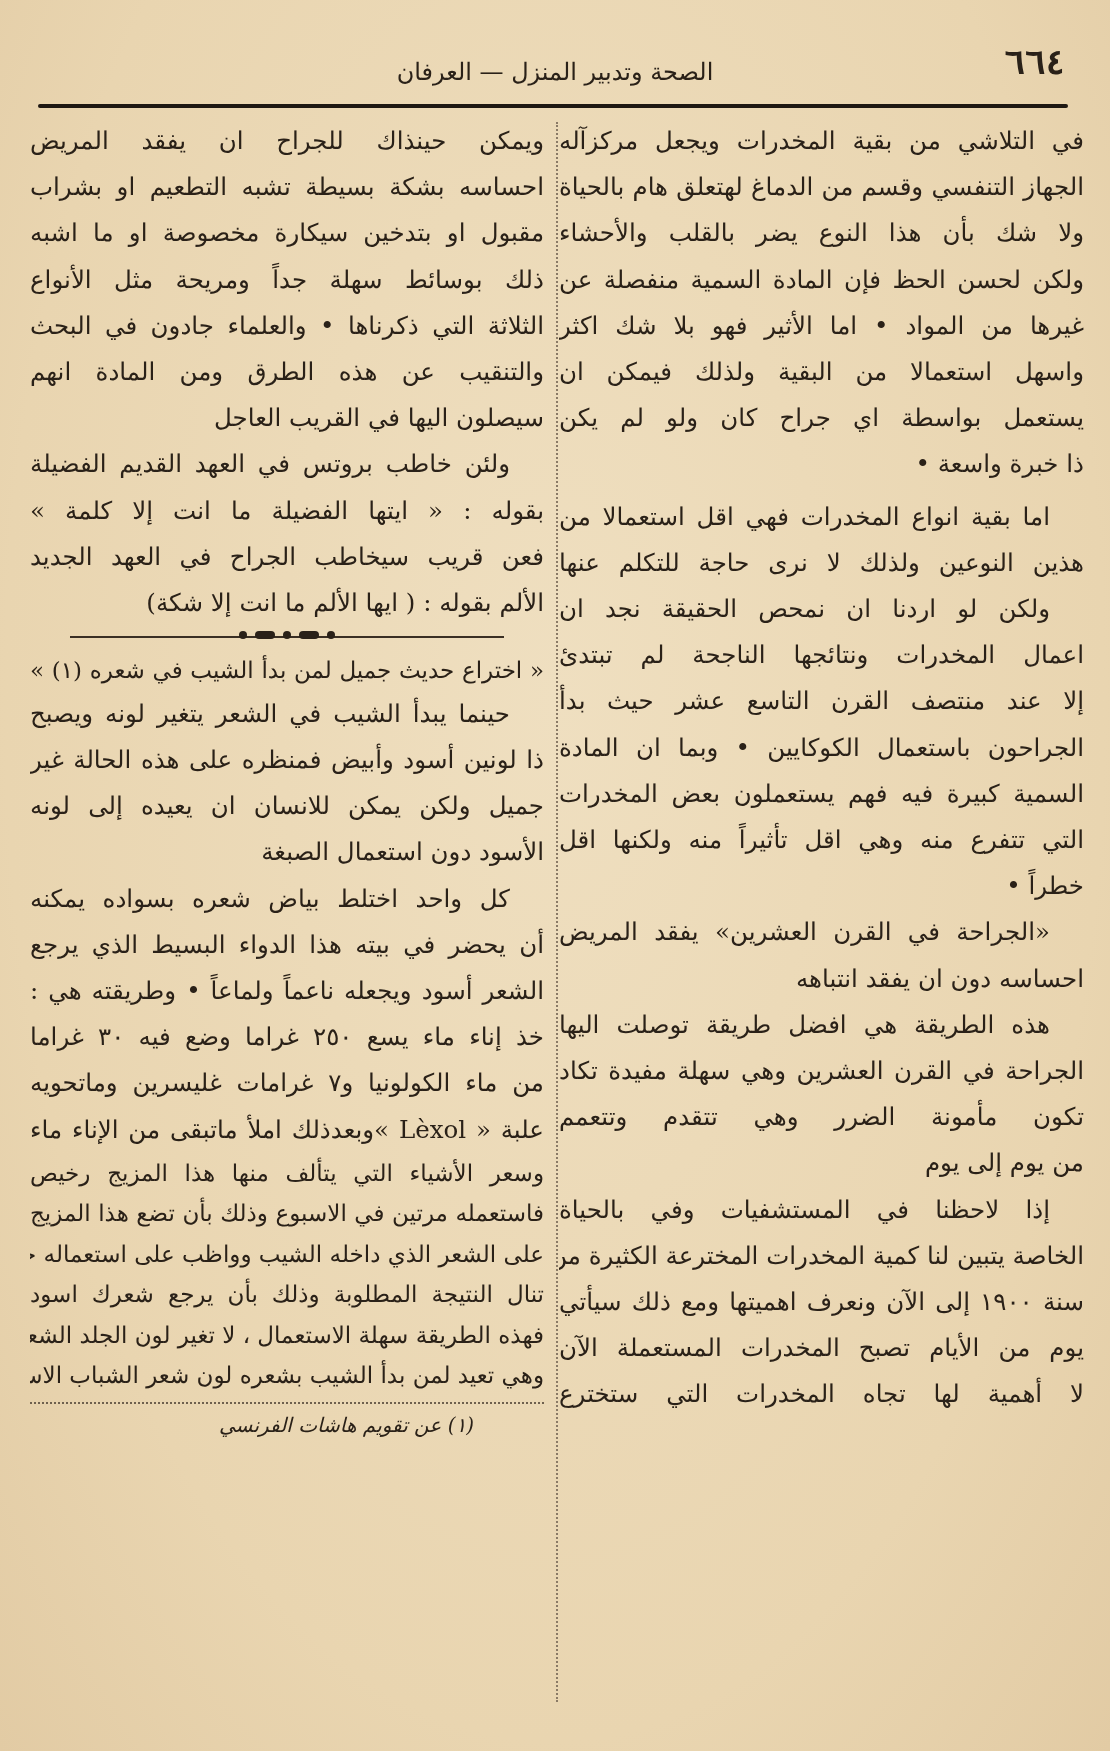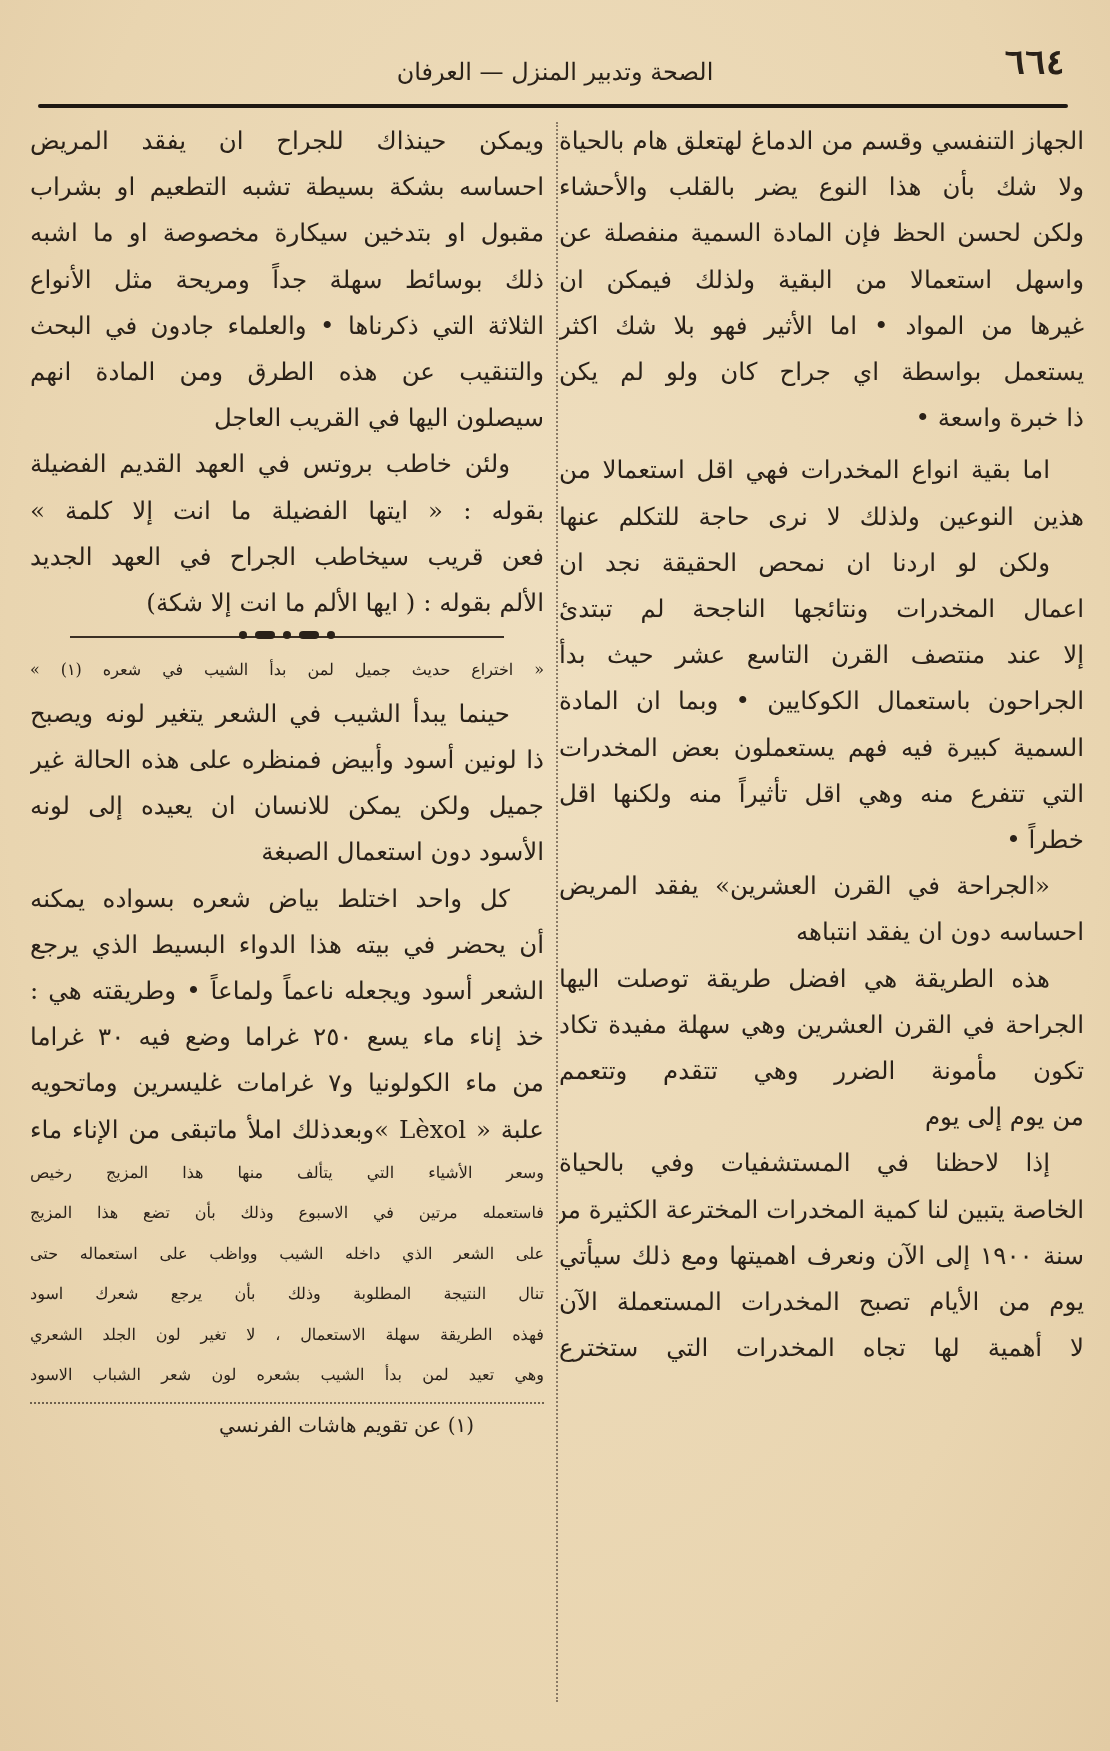--- a/index.html
+++ b/index.html
@@ -46,41 +46,42 @@
   .line.last { text-align-last: right; }
   .line.indent { padding-right: 34px; }
   .gap { height: 6px; }
   .ornament {
     position: relative; height: 22px; margin: 0 40px 2px 40px;
   }
   .ornament .rule { position: absolute; top: 10px; left: 0; right: 0; height: 1.5px; background: #3a2f24; }
   .ornament .dots { position: absolute; top: 5px; left: 50%; transform: translateX(-50%); display: flex; gap: 8px; align-items: center; }
   .ornament .d { width: 8px; height: 8px; border-radius: 50%; background: #2a2118; }
   .ornament .e { width: 20px; height: 8px; border-radius: 4px; background: #2a2118; }
-  .small { font-size: 16px; line-height: 40.5px; }
+  .small { font-size: 23px; line-height: 40.5px; }
   .footnote-rule { border-top: 2px dotted #6e604e; margin: 6px 0 4px 0; }
-  .footnote { font-size: 20px; line-height: 34px; padding-right: 70px; }
+  .footnote { font-size: 20px; line-height: 34px; padding-right: 70px; font-style: italic; }
 </style>
 </head>
 <body>
 
 <div class="page">
 
   <div class="header">
     <span class="page-num">٦٦٤</span>
     <div class="running-title">الصحة وتدبير المنزل — العرفان</div>
   </div>
   <div class="header-rule"></div>
 
   <div class="col col-right">
+    <span class="line">في التلاشي من بقية المخدرات ويجعل مركزآله</span>
     <span class="line">الجهاز التنفسي وقسم من الدماغ لهتعلق هام بالحياة</span>
     <span class="line">ولا شك بأن هذا النوع يضر بالقلب والأحشاء</span>
     <span class="line">ولكن لحسن الحظ فإن المادة السمية منفصلة عن</span>
+    <span class="line">غيرها من المواد • اما الأثير فهو بلا شك اكثر</span>
     <span class="line">واسهل استعمالا من البقية ولذلك فيمكن ان</span>
-    <span class="line">غيرها من المواد • اما الأثير فهو بلا شك اكثر</span>
     <span class="line">يستعمل بواسطة اي جراح كان ولو لم يكن</span>
     <span class="line last">ذا خبرة واسعة •</span>
     <div class="gap"></div>
     <span class="line indent">اما بقية انواع المخدرات فهي اقل استعمالا من</span>
     <span class="line">هذين النوعين ولذلك لا نرى حاجة للتكلم عنها</span>
     <span class="line indent">ولكن لو اردنا ان نمحص الحقيقة نجد ان</span>
     <span class="line">اعمال المخدرات ونتائجها الناجحة لم تبتدئ</span>
     <span class="line">إلا عند منتصف القرن التاسع عشر حيث بدأ</span>
     <span class="line">الجراحون باستعمال الكوكايين • وبما ان المادة</span>
     <span class="line">السمية كبيرة فيه فهم يستعملون بعض المخدرات</span>

